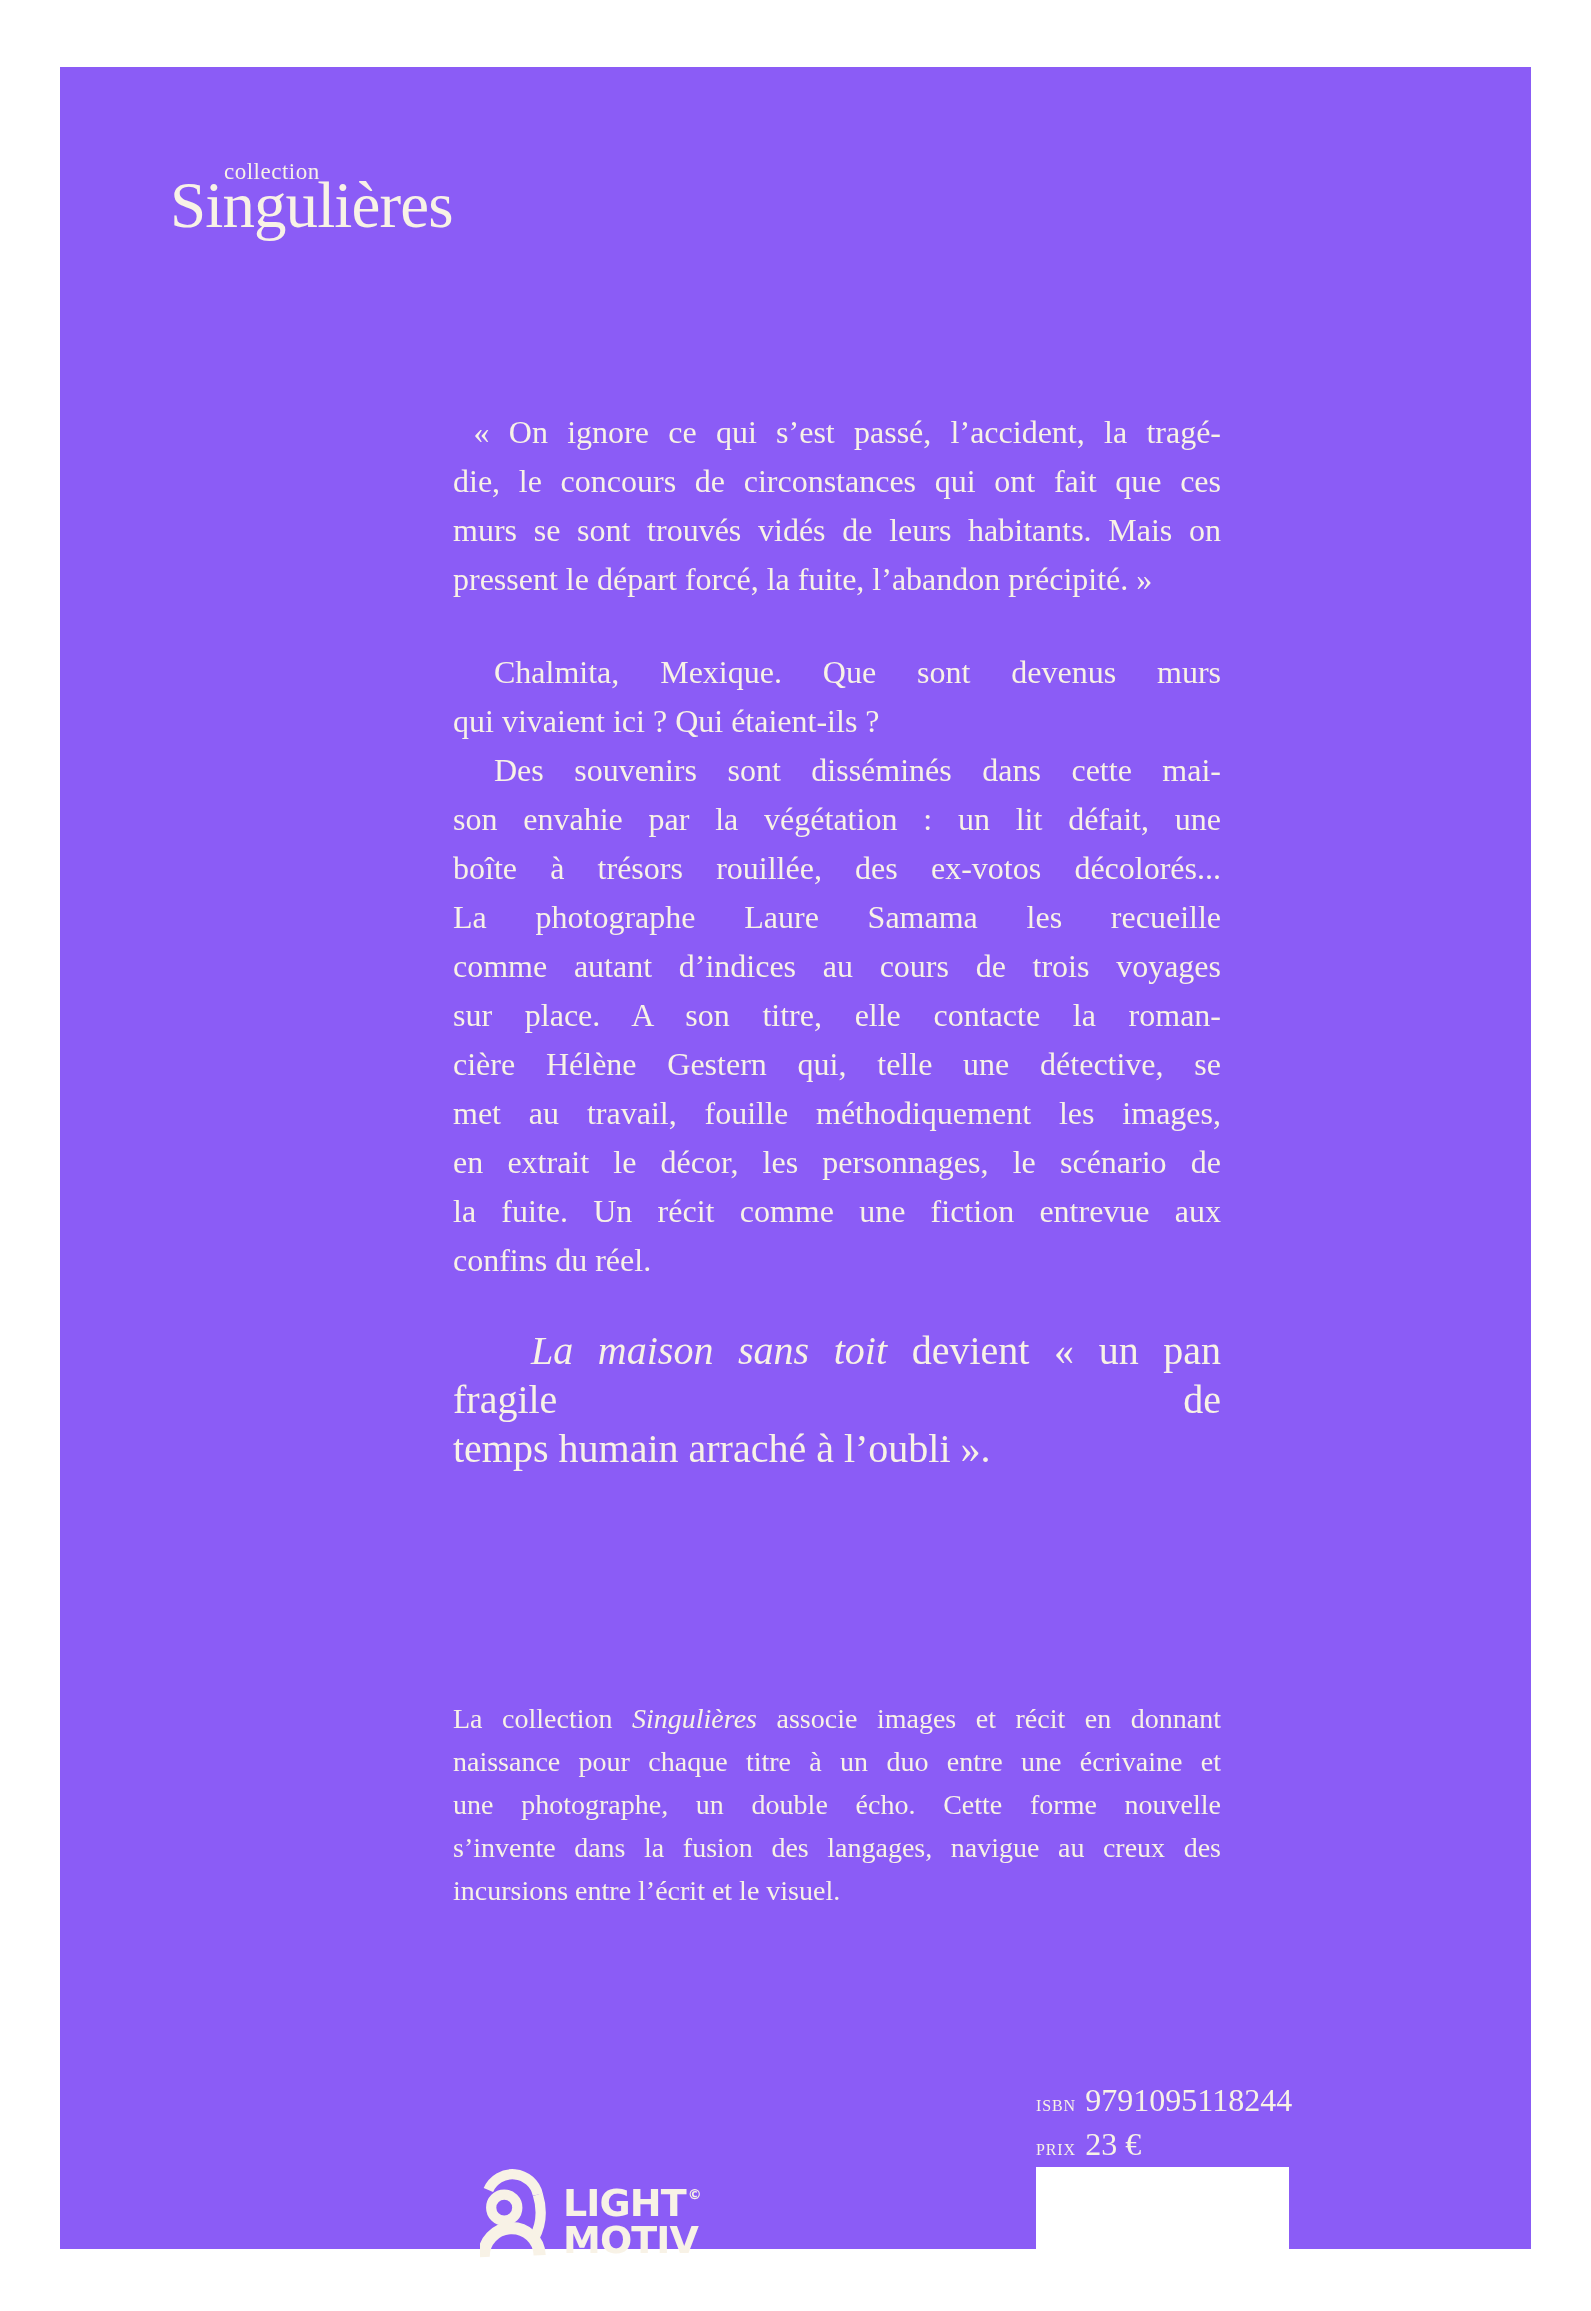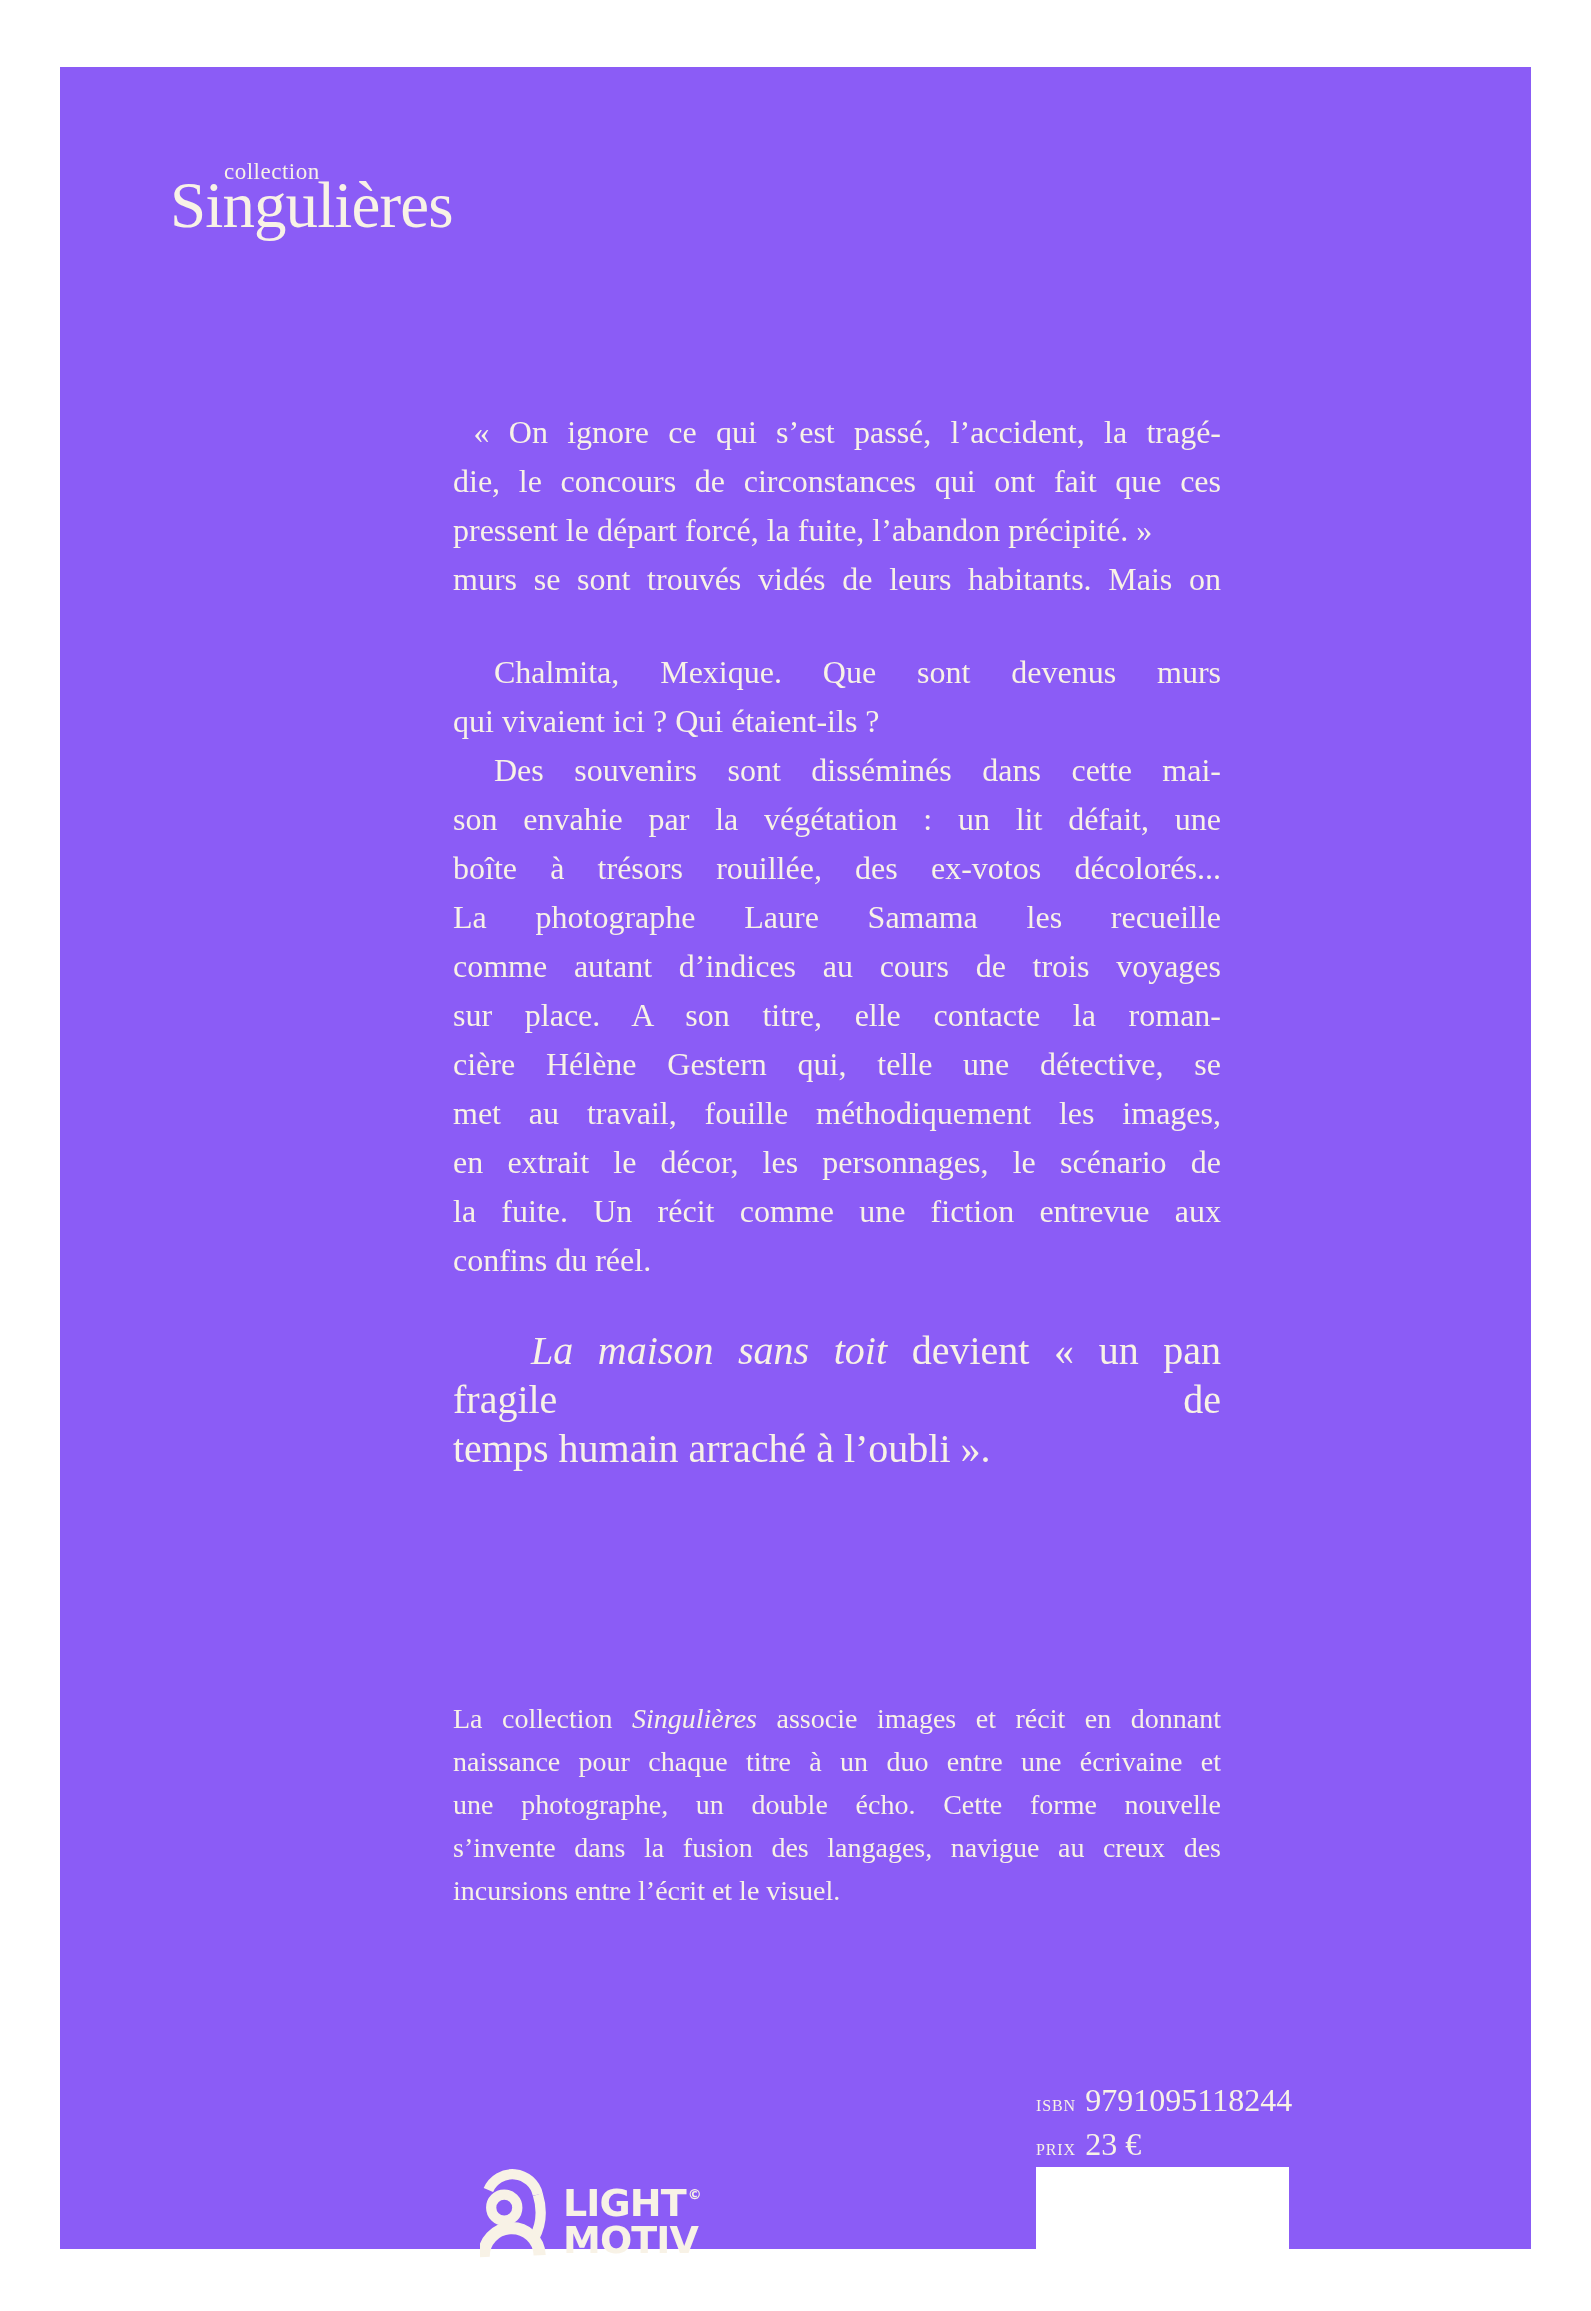--- a/index.html
+++ b/index.html
@@ -61,22 +61,22 @@
   <div class="cover">
 
     <div class="brand">
       <div class="brand-label">collection</div>
       <div class="brand-name">Singulières</div>
     </div>
 
     <div class="tcol quote">
         <div class="line ind-sm"><span>« On ignore ce qui s’est passé, l’accident, la tragé-</span></div>
         <div class="line"><span>die, le concours de circonstances qui ont fait que ces</span></div>
+        <div class="line"><span>murs se sont trouvés vidés de leurs habitants. Mais on</span></div>
         <div class="line left"><span>pressent le départ forcé, la fuite, l’abandon précipité. »</span></div>
-        <div class="line"><span>murs se sont trouvés vidés de leurs habitants. Mais on</span></div>
       </div>
 
     <div class="tcol bodytxt">
         <div class="line ind-md"><span>Chalmita, Mexique. Que sont devenus murs</span></div>
         <div class="line left"><span>qui vivaient ici ? Qui étaient-ils ?</span></div>
         <div class="line ind-md"><span>Des souvenirs sont disséminés dans cette mai-</span></div>
         <div class="line"><span>son envahie par la végétation : un lit défait, une</span></div>
         <div class="line"><span>boîte à trésors rouillée, des ex-votos décolorés...</span></div>
         <div class="line"><span>La photographe Laure Samama les recueille</span></div>
         <div class="line"><span>comme autant d’indices au cours de trois voyages</span></div>

